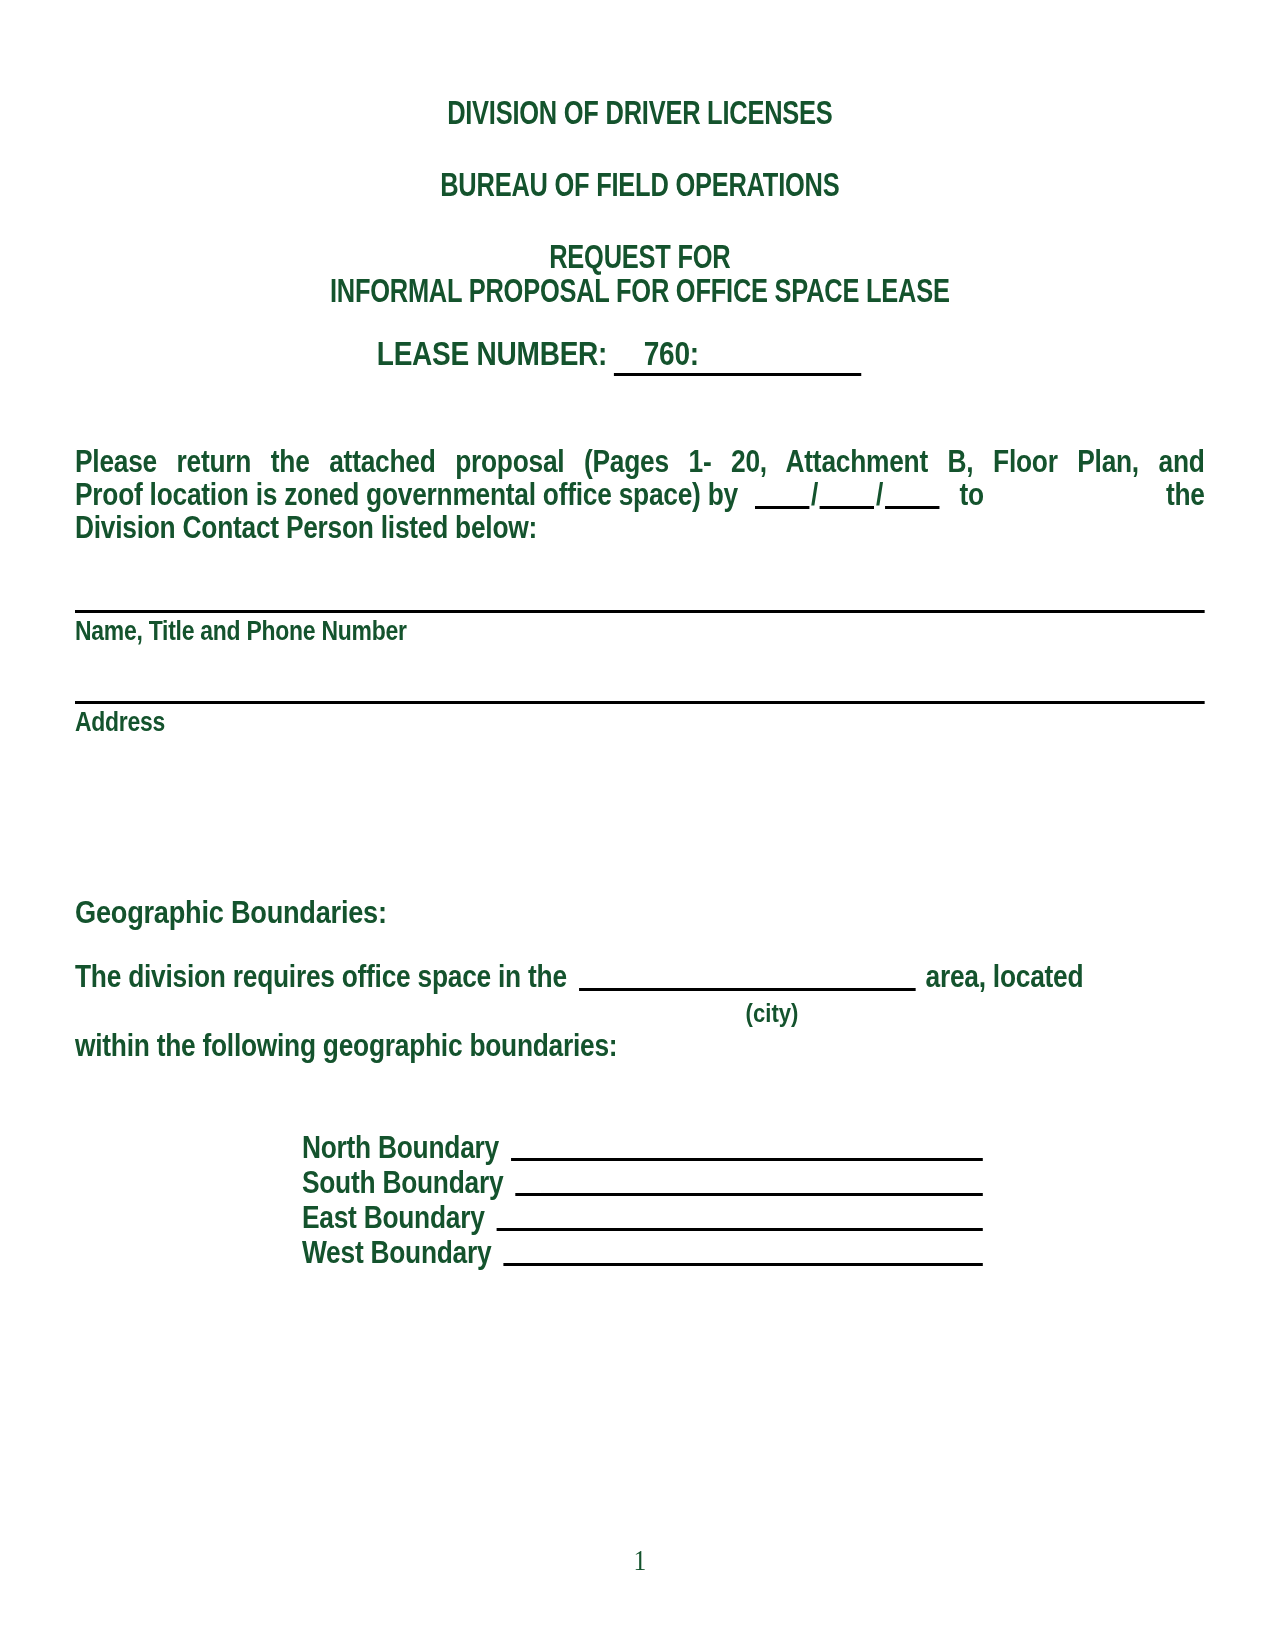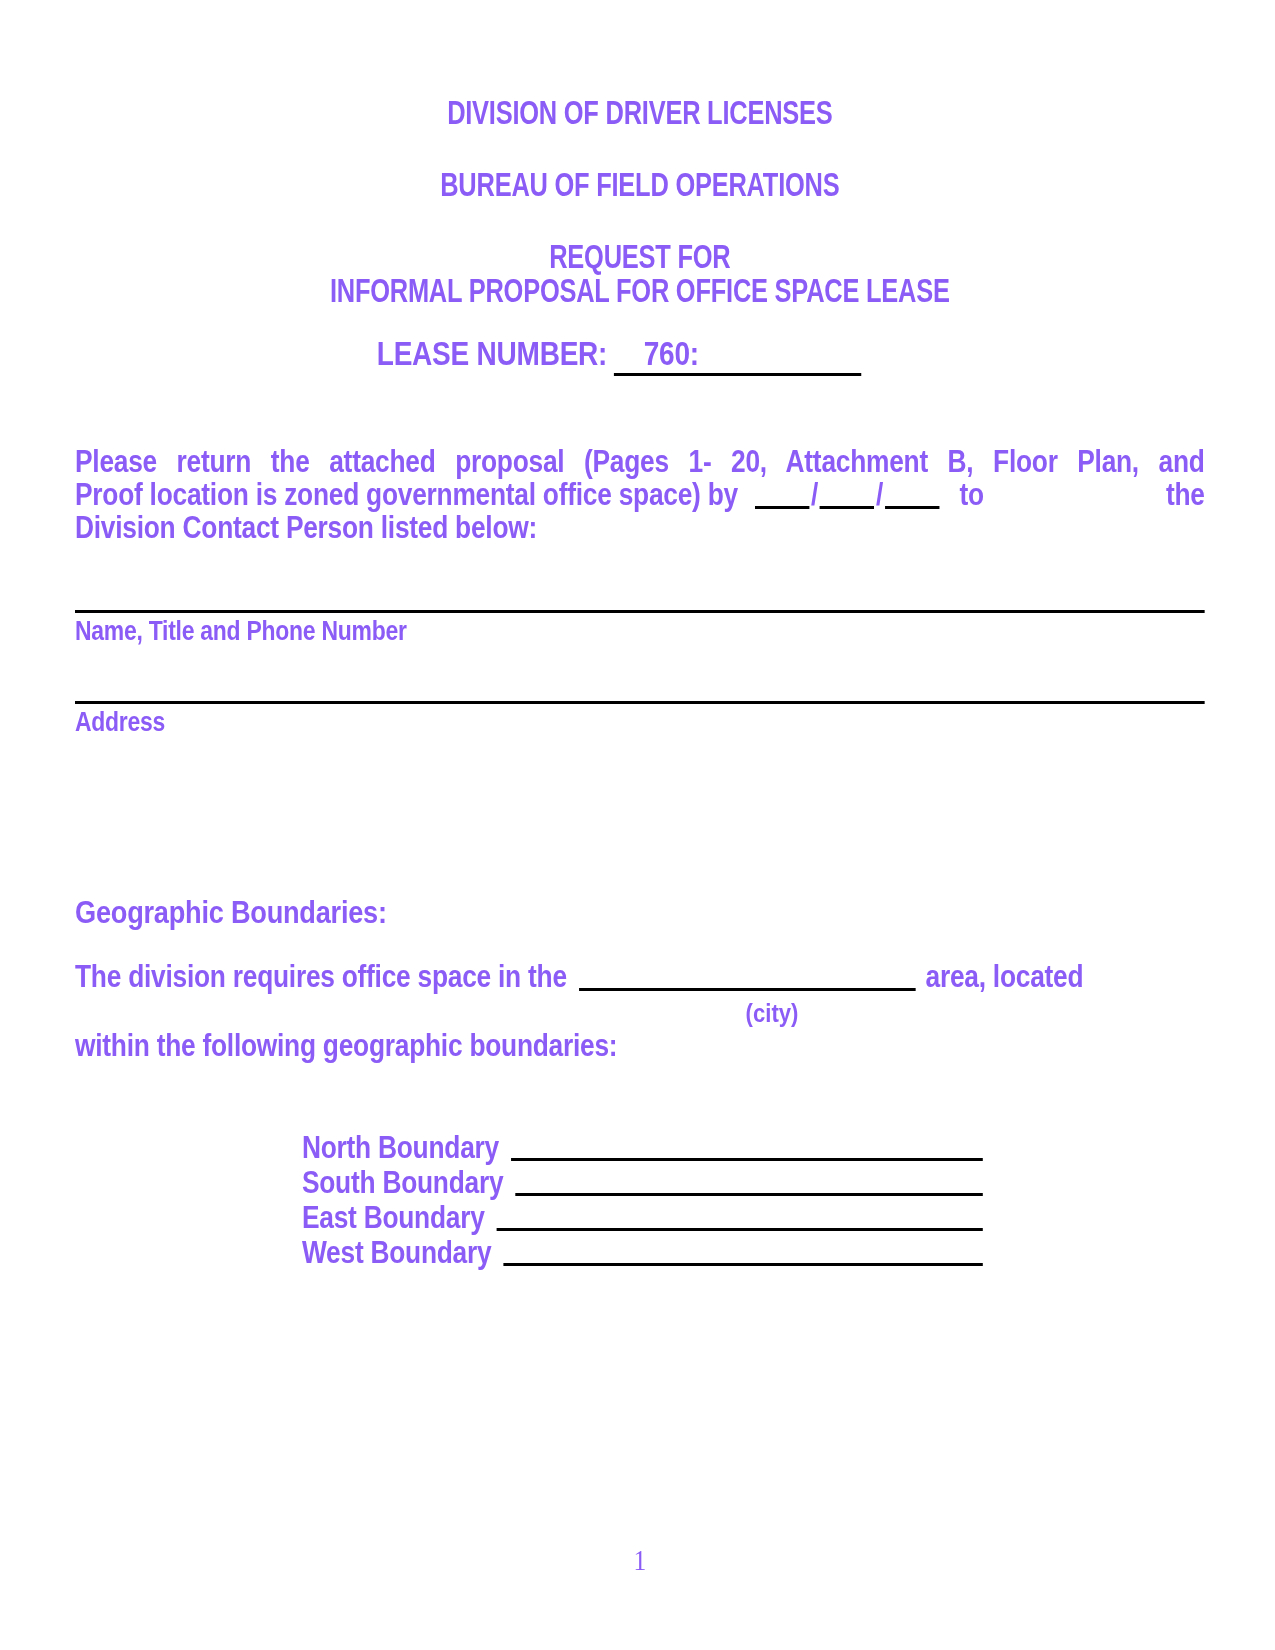--- a/index.html
+++ b/index.html
@@ -1,21 +1,21 @@
 <!DOCTYPE html>
 <html><head>
 <meta charset="utf-8">
 <style>
   * { margin:0; padding:0; box-sizing:border-box; }
   html,body { background:#ffffff; }
   .page {
     position:relative;
     width:1275px; height:1650px;
     background:#ffffff;
-    color:#8b5cf6;
+    color:#14532d;
     font-family:"Liberation Sans", sans-serif;
     overflow:hidden;
   }
   .content {
     position:absolute; left:75px; top:0;
     width:1329px;
     transform:scaleX(0.85);
     transform-origin:top left;
   }
   

